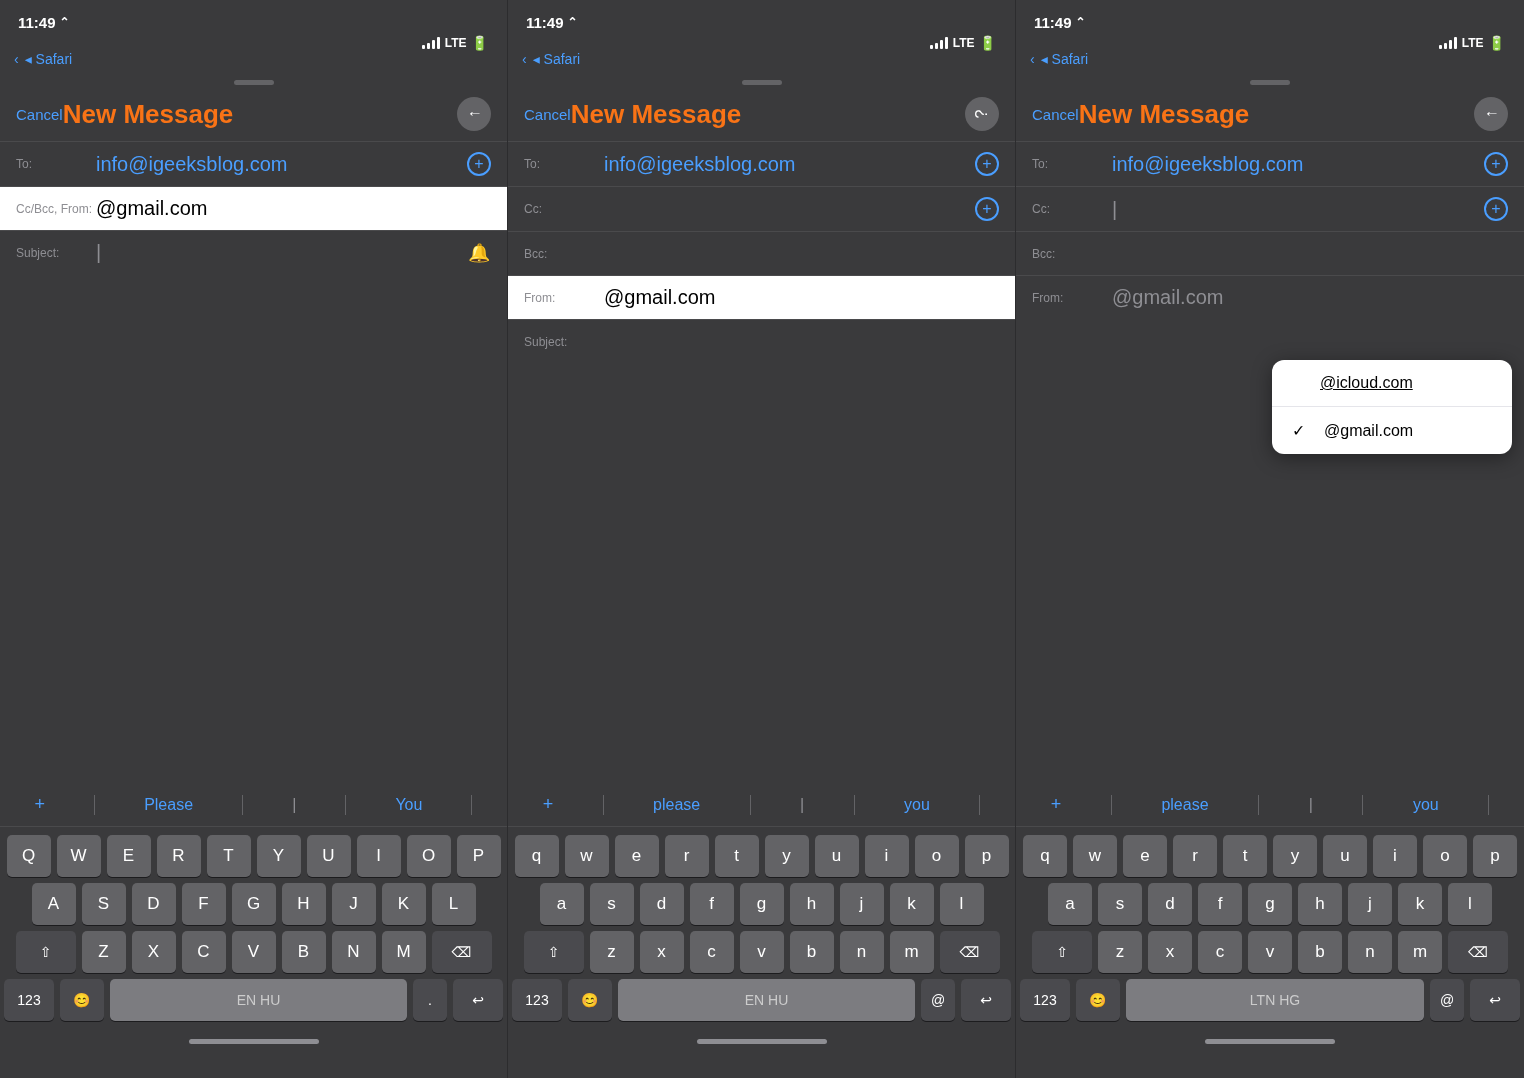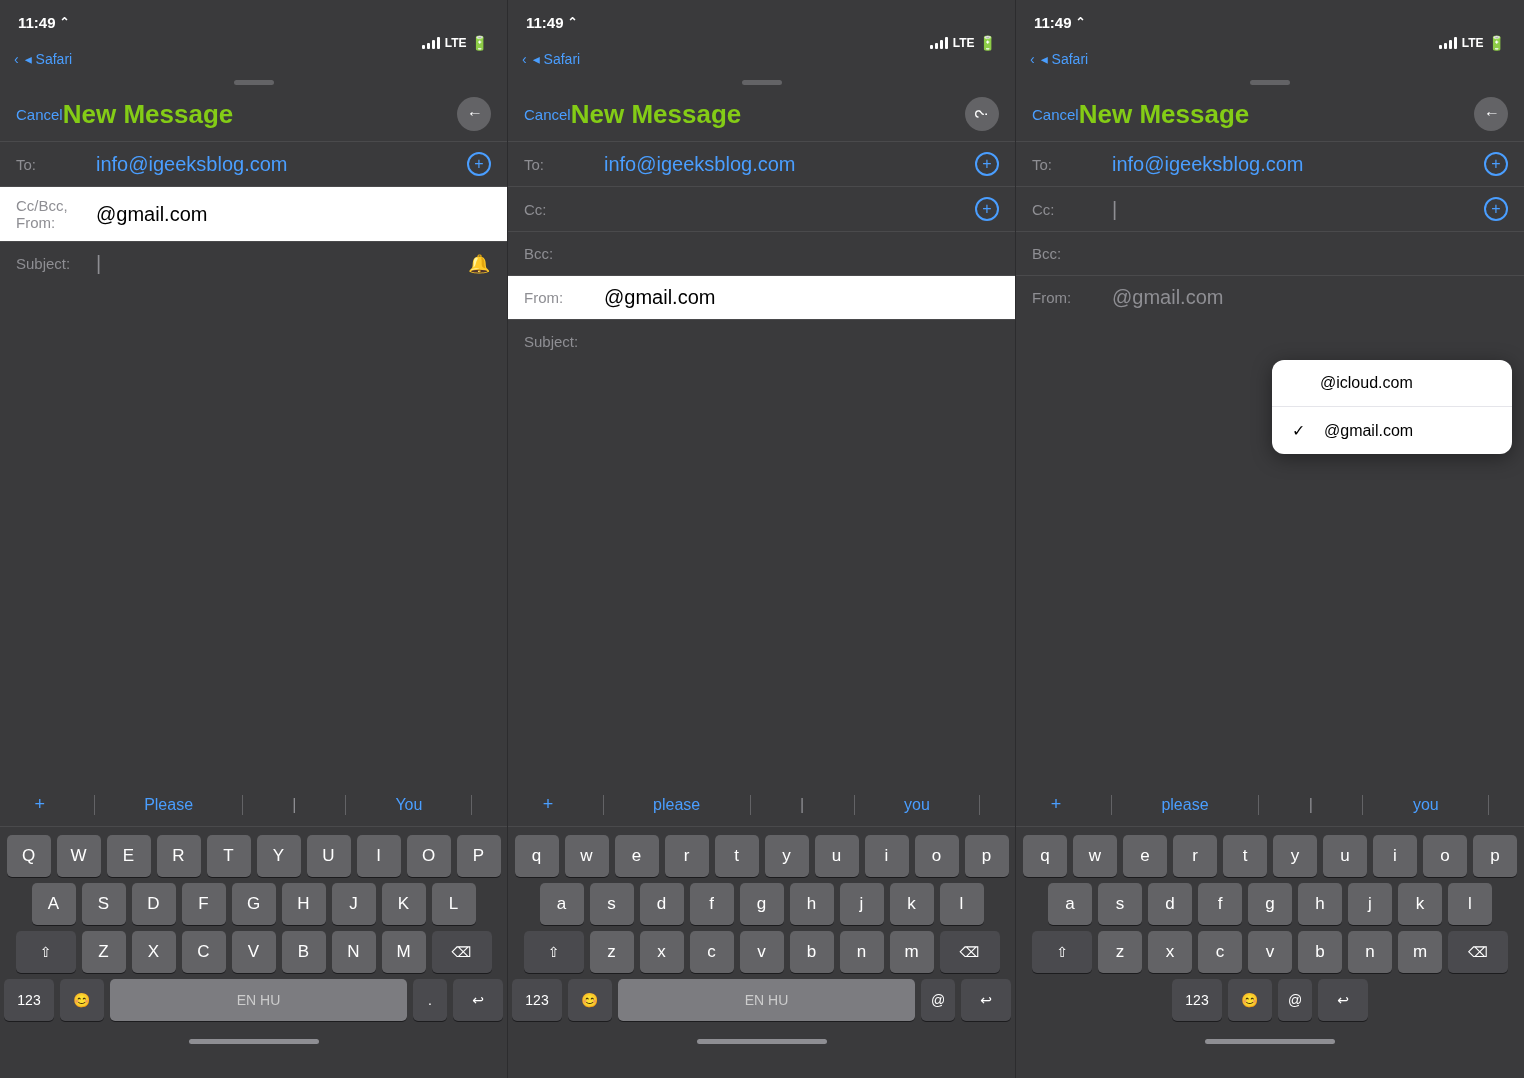--- a/index.html
+++ b/index.html
@@ -102,21 +102,21 @@
       justify-content: space-between;
       background: #3a3a3c;
     }
     .cancel-btn {
       color: #4a9eff;
       font-size: 15px;
     }
     .new-message-title {
       font-size: 26px;
       font-weight: 700;
-      color: #84cc16;
+      color: #f97316;
       flex: 1;
     }
     .send-btn {
       width: 34px;
       height: 34px;
       border-radius: 50%;
       background: #636366;
       display: flex;
       align-items: center;
       justify-content: center;
@@ -127,21 +127,21 @@
     .compose-field {
       padding: 10px 16px;
       border-top: 1px solid #4a4a4c;
       display: flex;
       align-items: center;
       background: #3a3a3c;
       min-height: 44px;
     }
     .field-label {
       color: #8e8e93;
-      font-size: 15px;
+      font-size: 12px;
       width: 80px;
       flex-shrink: 0;
     }
     .field-value {
       color: #4a9eff;
       font-size: 20px;
       flex: 1;
     }
     .field-value.gray {
       color: #8e8e93;
@@ -275,20 +275,21 @@
       padding: 14px 20px;
       font-size: 16px;
       color: #000;
       display: flex;
       align-items: center;
       gap: 12px;
     }
     .dropdown-item:first-child {
       border-bottom: 1px solid #e5e5ea;
       padding-left: 48px;
+      text-decoration: underline;
     }
     .dropdown-checkmark {
       color: #000;
       font-size: 16px;
       width: 20px;
     }
   </style>
 </head>
 <body>
 
@@ -637,20 +638,21 @@
         <div class="key">c</div>
         <div class="key">v</div>
         <div class="key">b</div>
         <div class="key">n</div>
         <div class="key">m</div>
         <div class="key dark wide">⌫</div>
       </div>
       <div class="key-row">
         <div class="key dark" style="max-width:50px;">123</div>
         <div class="key dark" style="max-width:44px;">😊</div>
+        <div class="key space-key" style="font-size:14px;color:#ccc;">LTN HG</div>
         <div class="key dark" style="max-width:34px;">@</div>
         <div class="key dark" style="max-width:50px;">↩</div>
       </div>
     </div>
     <div class="home-indicator"></div>
   </div>
 
   <div class="dropdown-overlay">
     <div class="dropdown-item">
       <span>@icloud.com</span>

